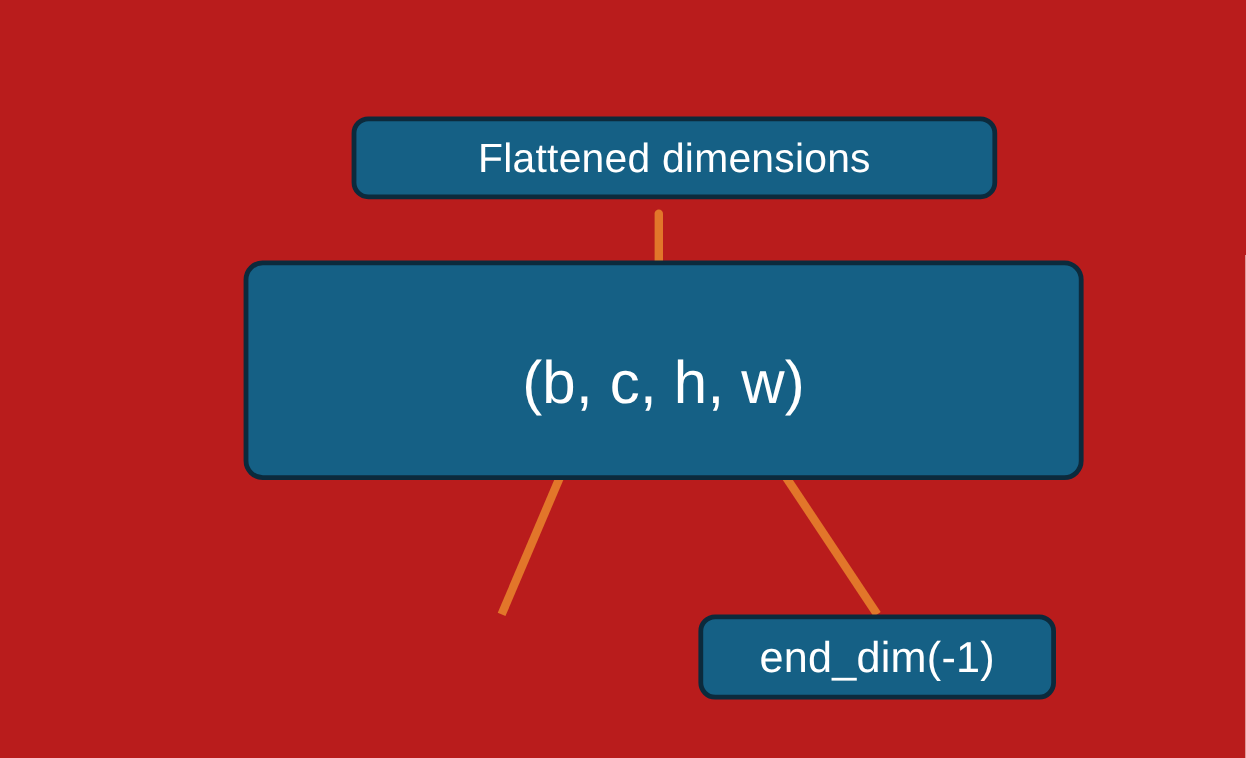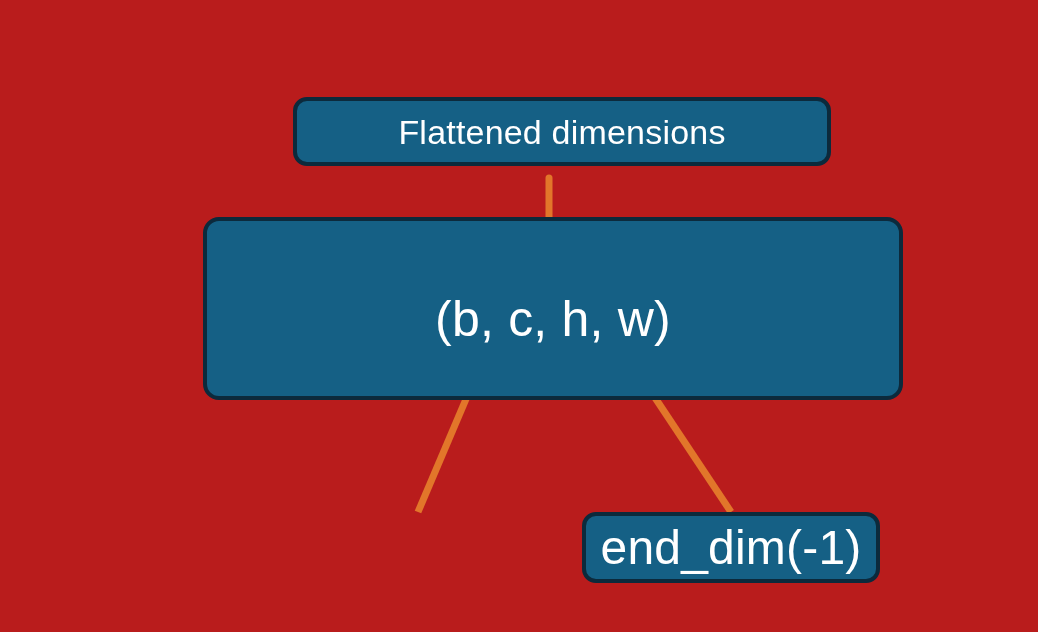--- a/index.html
+++ b/index.html
@@ -58,21 +58,21 @@
     top: 512px;
     width: 294px;
     height: 71px;
     font-size: 36px;
   }
   #node-enddim {
     left: 582px;
     top: 512px;
     width: 298px;
     height: 71px;
-    font-size: 48px;
+    font-size: 36px;
   }
   #connectors {
     position: absolute;
     left: 0;
     top: 0;
     width: 1038px;
     height: 632px;
     pointer-events: none;
   }
 </style>

